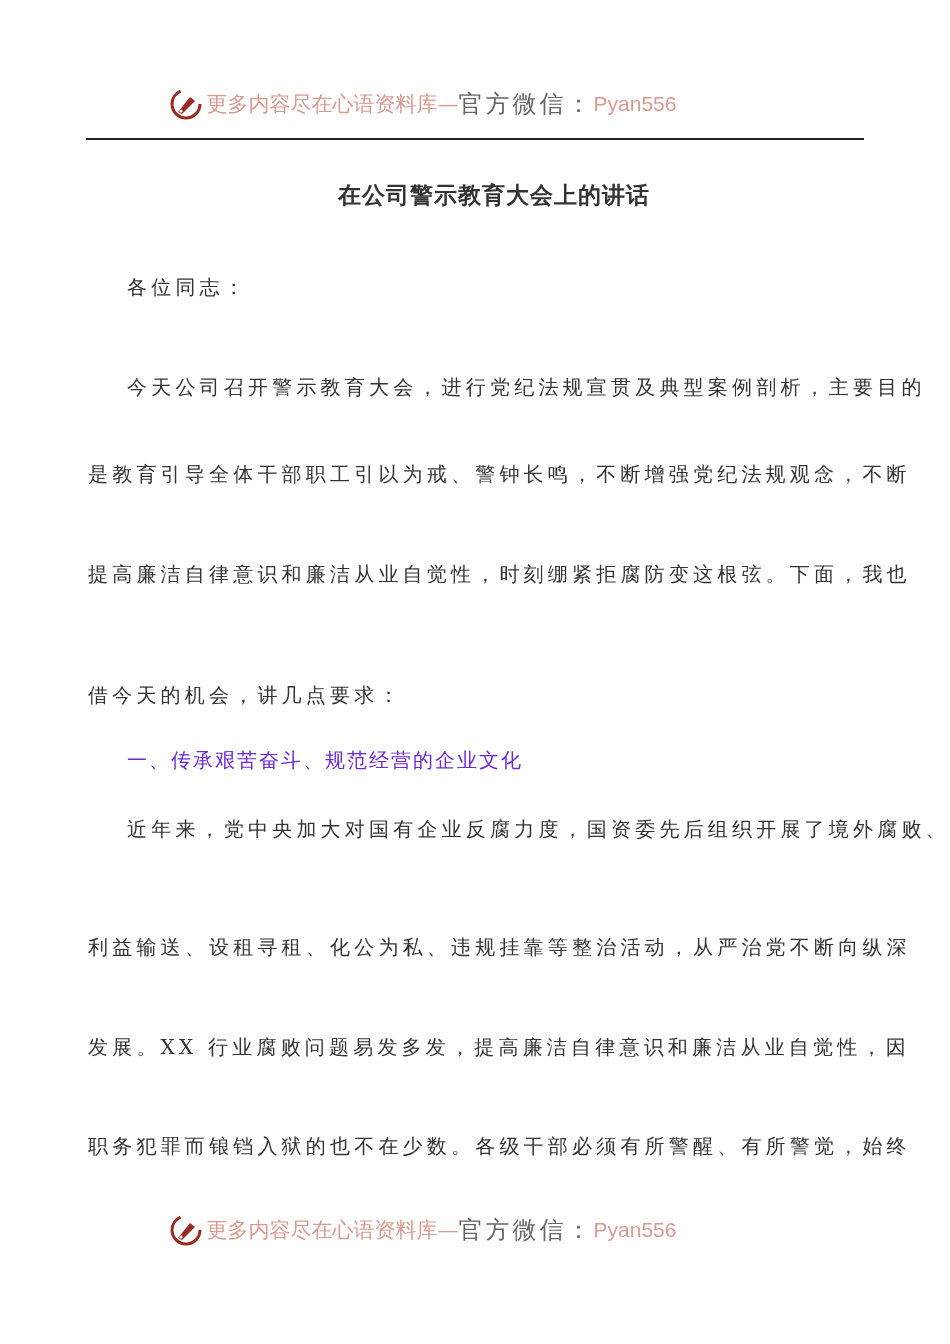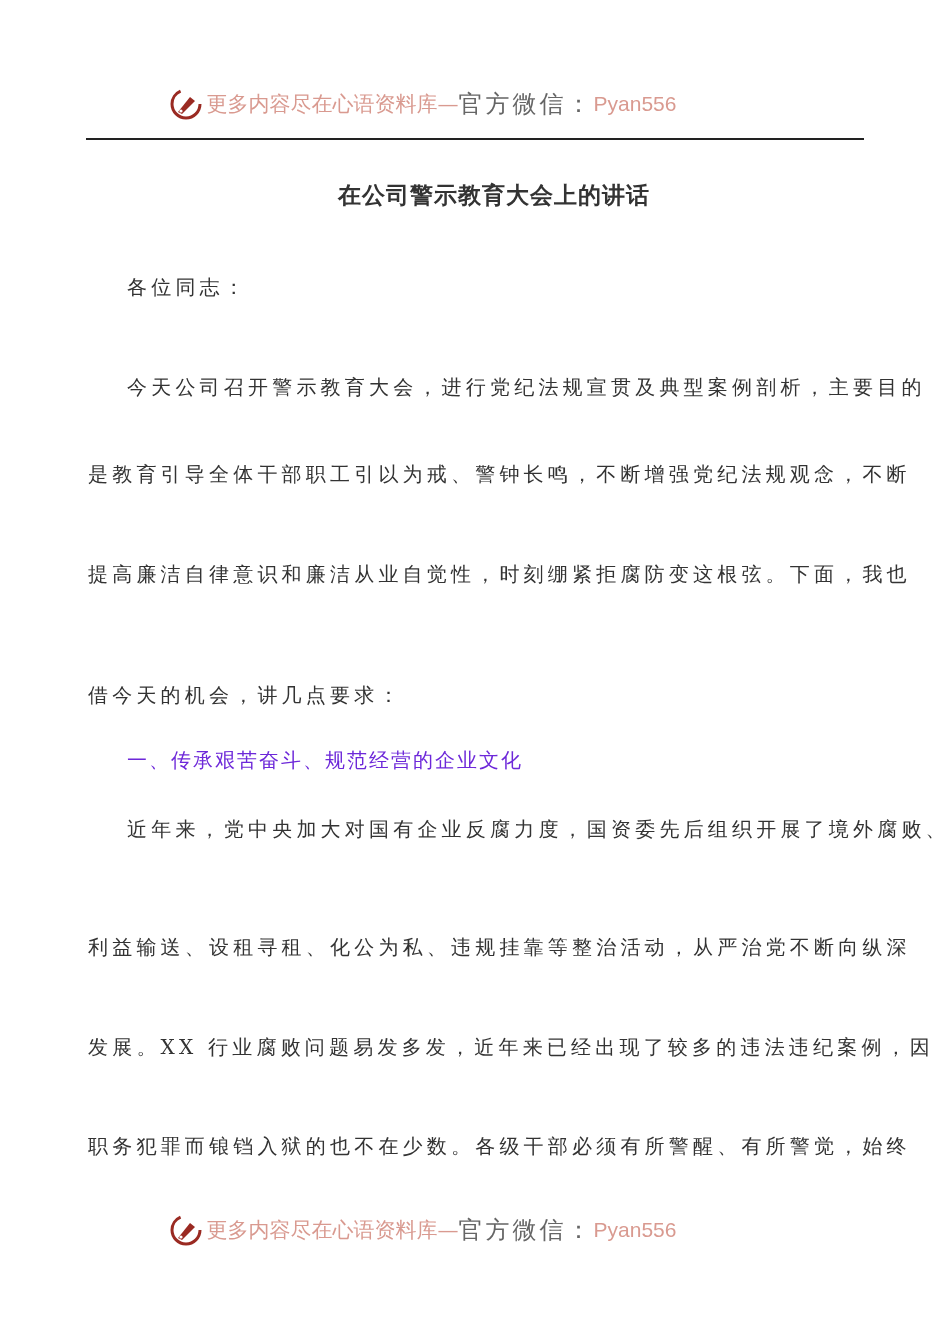--- a/index.html
+++ b/index.html
@@ -41,21 +41,21 @@
 
 <div class="p indent" style="top:362px;margin-top:12px;">今天公司召开警示教育大会，进行党纪法规宣贯及典型案例剖析，主要目的</div>
 <div class="p" style="top:461px;">是教育引导全体干部职工引以为戒、警钟长鸣，不断增强党纪法规观念，不断</div>
 <div class="p" style="top:561px;">提高廉洁自律意识和廉洁从业自觉性，时刻绷紧拒腐防变这根弦。下面，我也</div>
 <div class="p" style="top:660px;margin-top:22px;">借今天的机会，讲几点要求：</div>
 
 <div class="p indent head" style="top:747px;">一、传承艰苦奋斗、规范经营的企业文化</div>
 
 <div class="p indent" style="top:816px;">近年来，党中央加大对国有企业反腐力度，国资委先后组织开展了境外腐败、</div>
 <div class="p" style="top:934px;">利益输送、设租寻租、化公为私、违规挂靠等整治活动，从严治党不断向纵深</div>
-<div class="p" style="top:1034px;">发展。XX 行业腐败问题易发多发，近年来已经出现了较多的违法违纪案例，因</div>
+<div class="p" style="top:1034px;">发展。XX 行业腐败问题易发多发，提高廉洁自律意识和廉洁从业自觉性，因</div>
 <div class="p" style="top:1133px;">职务犯罪而锒铛入狱的也不在少数。各级干部必须有所警醒、有所警觉，始终</div>
 
 <div class="banner bottom">
   <svg class="logo" viewBox="0 0 34 34">
     <circle cx="17" cy="17" r="14" fill="none" stroke="#9a2a22" stroke-width="3" stroke-dasharray="60 30"></circle>
     <path d="M9 25 L21 10 L26 14 L13 27 Z" fill="#9a2a22"></path>
     <circle cx="12" cy="24" r="1.6" fill="#fff"></circle>
   </svg>
   <span class="brand">更多内容尽在心语资料库</span>
   <span class="dash">—</span>

